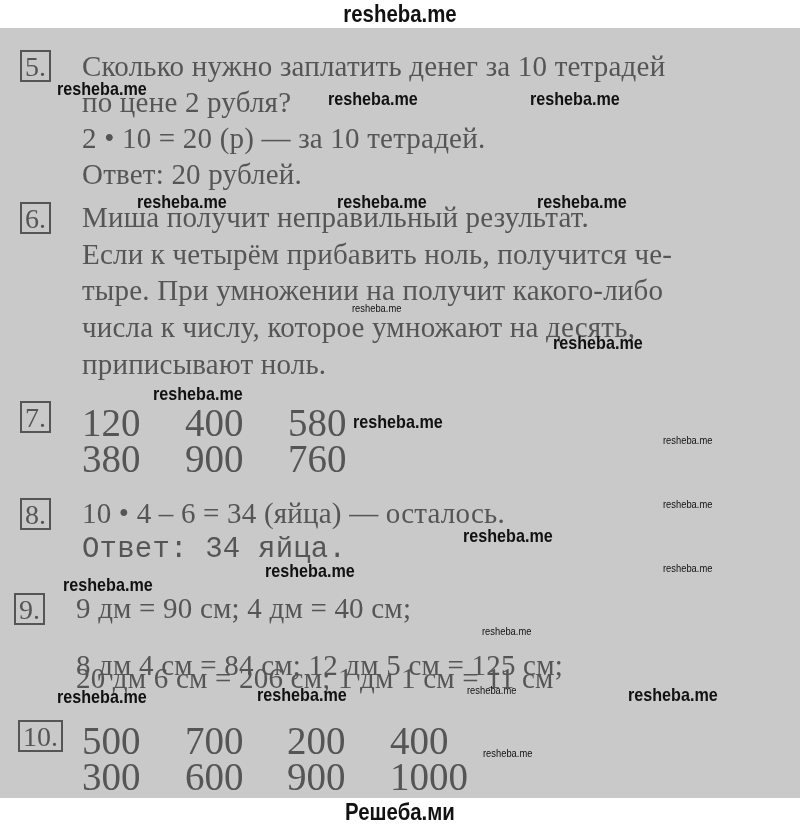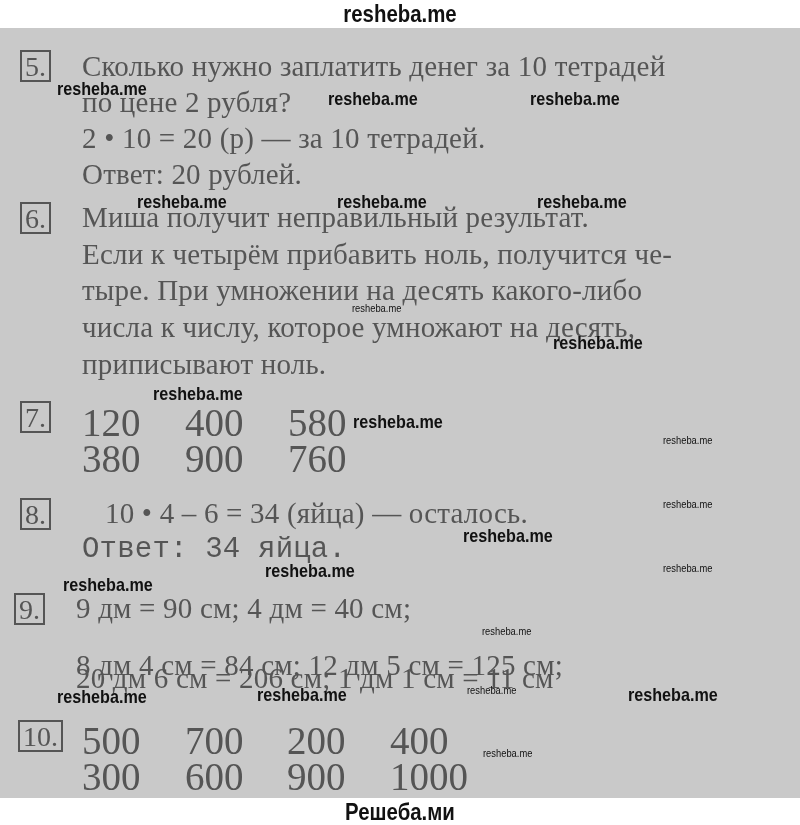--- a/index.html
+++ b/index.html
@@ -22,34 +22,34 @@
 
   <div class="num" style="left:20px;top:22px;">5.</div>
   <div class="txt" style="left:82px;top:22px;">Сколько нужно заплатить денег за 10 тетрадей</div>
   <div class="txt" style="left:82px;top:58px;">по цене 2 рубля?</div>
   <div class="txt" style="left:82px;top:94px;">2 • 10 = 20 (р) — за 10 тетрадей.</div>
   <div class="txt" style="left:82px;top:130px;">Ответ: 20 рублей.</div>
 
   <div class="num" style="left:20px;top:174px;">6.</div>
   <div class="txt" style="left:82px;top:210px;">Если к четырём прибавить ноль, получится че-</div>
   <div class="txt" style="left:82px;top:173px;">Миша получит неправильный результат.</div>
-  <div class="txt" style="left:82px;top:246px;">тыре. При умножении на десять какого-либо</div>
+  <div class="txt" style="left:82px;top:246px;">тыре. При умножении на получит какого-либо</div>
   <div class="txt" style="left:82px;top:283px;">числа к числу, которое умножают на десять,</div>
   <div class="txt" style="left:82px;top:320px;">приписывают ноль.</div>
 
   <div class="num" style="left:20px;top:373px;">7.</div>
   <div class="cell" style="left:82px;top:372px;">120</div>
   <div class="cell" style="left:185px;top:372px;">400</div>
   <div class="cell" style="left:288px;top:372px;">580</div>
   <div class="cell" style="left:82px;top:408px;text-align:center;">380</div>
   <div class="cell" style="left:185px;top:408px;">900</div>
   <div class="cell" style="left:288px;top:408px;">760</div>
 
   <div class="num" style="left:20px;top:470px;">8.</div>
-  <div class="txt" style="left:82px;top:469px;margin-left:23px;">10 • 4 – 6 = 34 (яйца) — осталось.</div>
+  <div class="txt" style="left:82px;top:469px;">10 • 4 – 6 = 34 (яйца) — осталось.</div>
   <div class="txt" style="left:82px;top:505px;font-family:Liberation Mono, monospace;">Ответ: 34 яйца.</div>
 
   <div class="num" style="left:14px;top:565px;">9.</div>
   <div class="txt" style="left:76px;top:564px;">9 дм = 90 см;  4 дм = 40 см;</div>
   <div class="txt" style="left:76px;top:600px;margin-top:21px;">8 дм 4 см = 84 см; 12 дм 5 см = 125 см;</div>
   <div class="txt" style="left:76px;top:634px;">20 дм 6 см = 206 см;  1 дм 1 см = 11 см</div>
 
   <div class="num" style="left:18px;top:692px;">10.</div>
   <div class="cell" style="left:82px;top:690px;">500</div>
   <div class="cell" style="left:185px;top:690px;">700</div>

